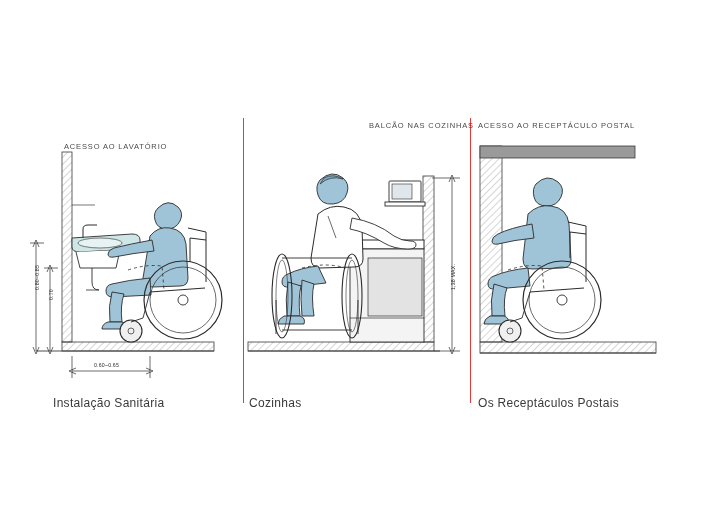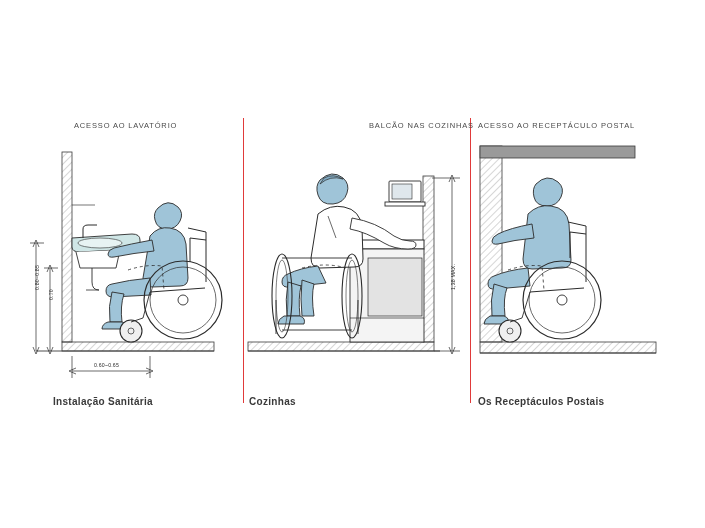--- a/index.html
+++ b/index.html
@@ -42,32 +42,31 @@
   #divider-2 { left: 470px; }
 
   .panel-title {
     position: absolute;
     top: 121px;
     font-size: 7.5px;
     letter-spacing: 0.85px;
     color: #4a4a4a;
     white-space: nowrap;
   }
-  #title-lavatorio { left: 74px; }
+  #title-lavatorio { left: 64px; margin-top: 21px; }
   #title-cozinha   { left: 337px; }
   #title-postal    { left: 498px; }
 
   .panel-caption {
     position: absolute;
     top: 396px;
-    font-size: 10px;
+    font-size: 12px;
     color: #3a3a3a;
     letter-spacing: 0.3px;
     white-space: nowrap;
-    font-weight: bold;
   }
   #caption-lavatorio { left: 53px; }
   #caption-cozinha   { left: 249px; text-align: right; }
   #caption-postal    { left: 498px; }
 
   
   .svgwrap { position: absolute; top: 0; left: 0; }
 
   .dim-label {
     position: absolute;

